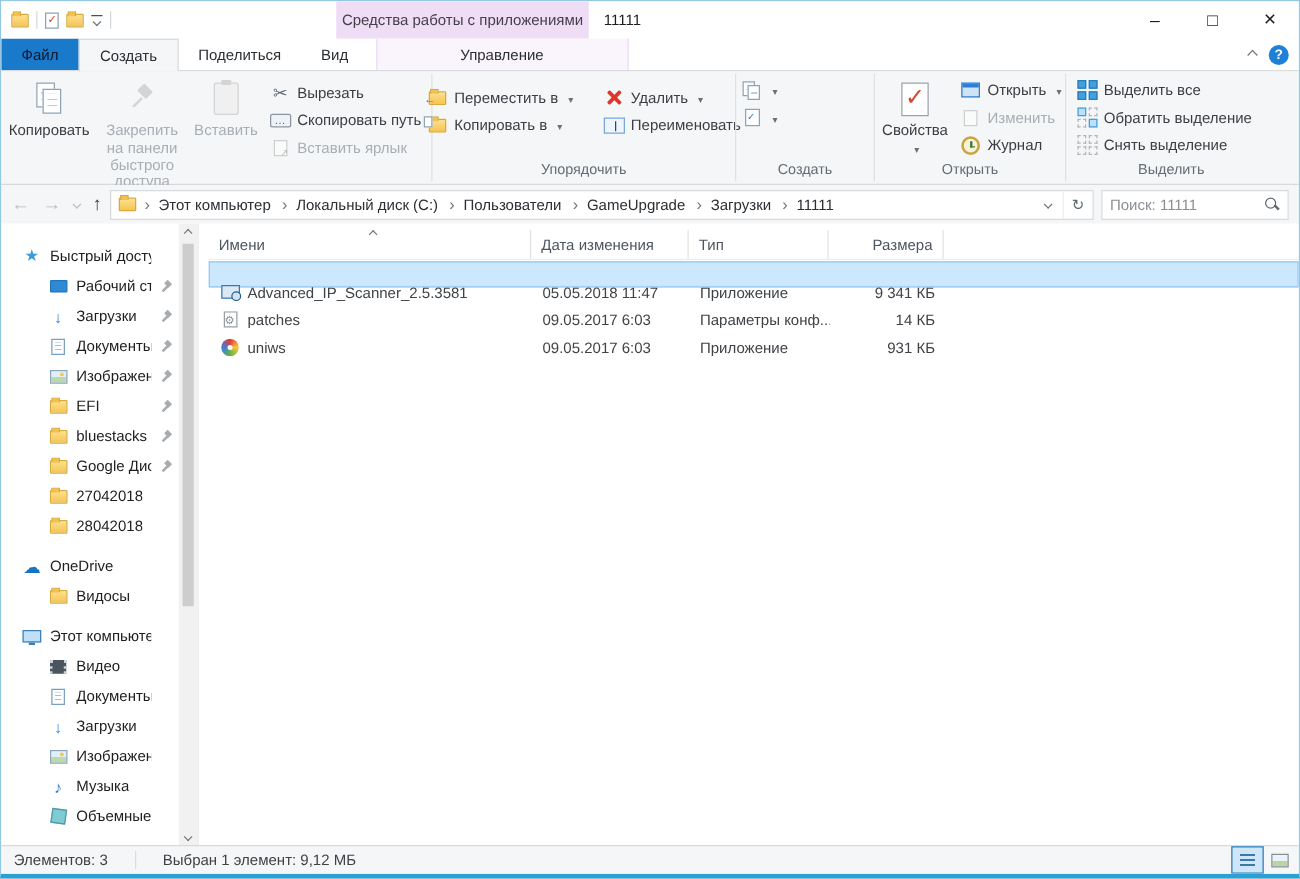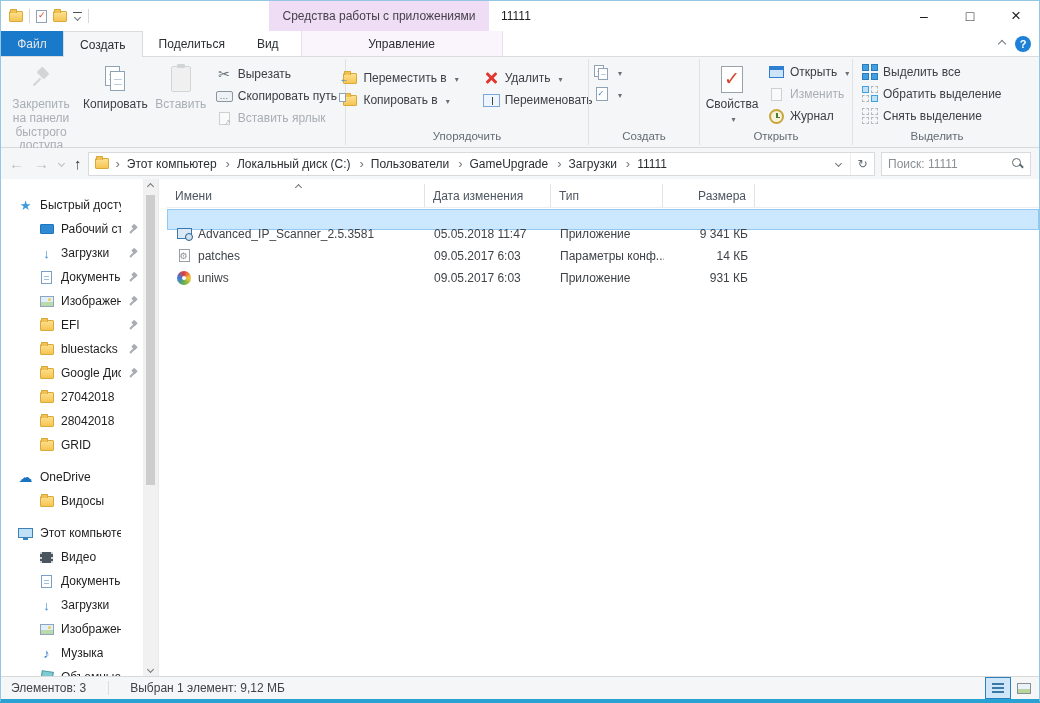--- a/index.html
+++ b/index.html
@@ -7,31 +7,31 @@
   body { font-family:"Liberation Sans","DejaVu Sans",sans-serif; font-size:12px; color:#3f4347; }
 
   .window { width:1040px; height:703px; background:#fff; border:1px solid #93c7e4;
             border-bottom:4px solid #29a2d3; display:flex; flex-direction:column; overflow:hidden; }
 
   
   .titlebar { height:30px; display:flex; align-items:stretch; background:#fff; flex:0 0 auto; }
   .qat { display:flex; align-items:center; gap:6px; padding-left:8px; width:118px; }
   .qat-btn { display:flex; align-items:center; gap:1px; cursor:default; }
   .qat-sep { width:1px; height:14px; background:#d5d8da; }
-  .ctx-block { width:220px; margin-left:150px; background:#efddf5; color:#46404c;
+  .ctx-block { width:202px; margin-left:150px; background:#efddf5; color:#46404c;
                display:flex; align-items:center; justify-content:center; font-size:12px; }
   .win-title { padding-left:12px; display:flex; align-items:center; color:#1e1e1e; }
   .win-controls { margin-left:auto; display:flex; }
   .wc { width:46px; display:flex; align-items:center; justify-content:center; font-size:14px; color:#1e1e1e; }
   .wc.close { font-size:17px; }
 
   
   .tabstrip { height:26px; background:#fff; display:flex; align-items:stretch; border-bottom:1px solid #dadbdc; flex:0 0 auto; position:relative; }
   .tab { display:flex; align-items:center; justify-content:center; padding:0 16px; color:#2b2f33; }
-  .tab-file { width:62px; background:#1979ca; color:#e5e5e5; }
+  .tab-file { width:62px; background:#1979ca; color:#0f172a; }
   .tab-active { background:#f5f6f7; border:1px solid #dadbdc; border-bottom:none; margin-bottom:-1px; }
   .tab-ctx { width:202px; margin-left:6px; background:#faf4fc; border-left:1px solid #ecdcf3; border-right:1px solid #ecdcf3; }
   .strip-right { position:absolute; right:8px; top:0; height:26px; display:flex; align-items:center; gap:10px; }
   .help-circle { width:16px; height:16px; border-radius:50%; background:#1f80d8; color:#fff; font-size:11px; font-weight:bold; display:flex; align-items:center; justify-content:center; }
 
   
   .chv { display:inline-block; width:6px; height:6px; border-right:1.5px solid #6f767d; border-bottom:1.5px solid #6f767d; }
   .chv.d { transform:rotate(45deg); }
   .chv.u { transform:rotate(-135deg); }
   .chv.sm { width:5px; height:5px; }
@@ -216,34 +216,34 @@
     <div class="strip-right">
       <i class="chv u"></i>
       <span class="help-circle">?</span>
     </div>
   </div>
 
   <div class="ribbon">
 
     <div class="rgroup" style="width:344px;">
       <div class="g-body">
-        <div class="rb-big disabled" style="width:112px;">
-          <span class="ric">
-              <i class="pinshape"></i>
-            </span>
-          <span>Закрепить на панели быстрого доступа</span>
-        </div>
         <div class="rb-big" style="width:74px;">
           <span class="ric">
               <i class="ric-copy">
                 <i class="page pg-lines p1"></i>
                 <i class="page pg-lines p2"></i>
               </i>
             </span>
           <span>Копировать</span>
+        </div>
+        <div class="rb-big disabled" style="width:112px;">
+          <span class="ric">
+              <i class="pinshape"></i>
+            </span>
+          <span>Закрепить на панели быстрого доступа</span>
         </div>
         <div class="rb-big disabled" style="width:58px;">
           <span class="ric">
               <i class="ric-paste"></i>
             </span>
           <span>Вставить</span>
         </div>
         <div class="rb-col">
           <div class="rb-sm">
             <span class="ric16">
@@ -528,27 +528,20 @@
           <span class="sb-lb">27042018</span>
           <span class="pin"></span>
         </div>
         <div class="sb-item child">
           <span class="sb-ic">
             <i class="folder f-sm"></i>
           </span>
           <span class="sb-lb">28042018</span>
           <span class="pin"></span>
         </div>
-        <div class="sb-item child">
-          <span class="sb-ic">
-            <i class="folder f-sm"></i>
-          </span>
-          <span class="sb-lb">GRID</span>
-          <span class="pin"></span>
-        </div>
         <div class="sb-item root gap">
           <span class="sb-ic">
             <i class="ic-cloud"></i>
           </span>
           <span class="sb-lb">OneDrive</span>
           <span class="pin"></span>
         </div>
         <div class="sb-item child">
           <span class="sb-ic">
             <i class="folder f-sm"></i>

